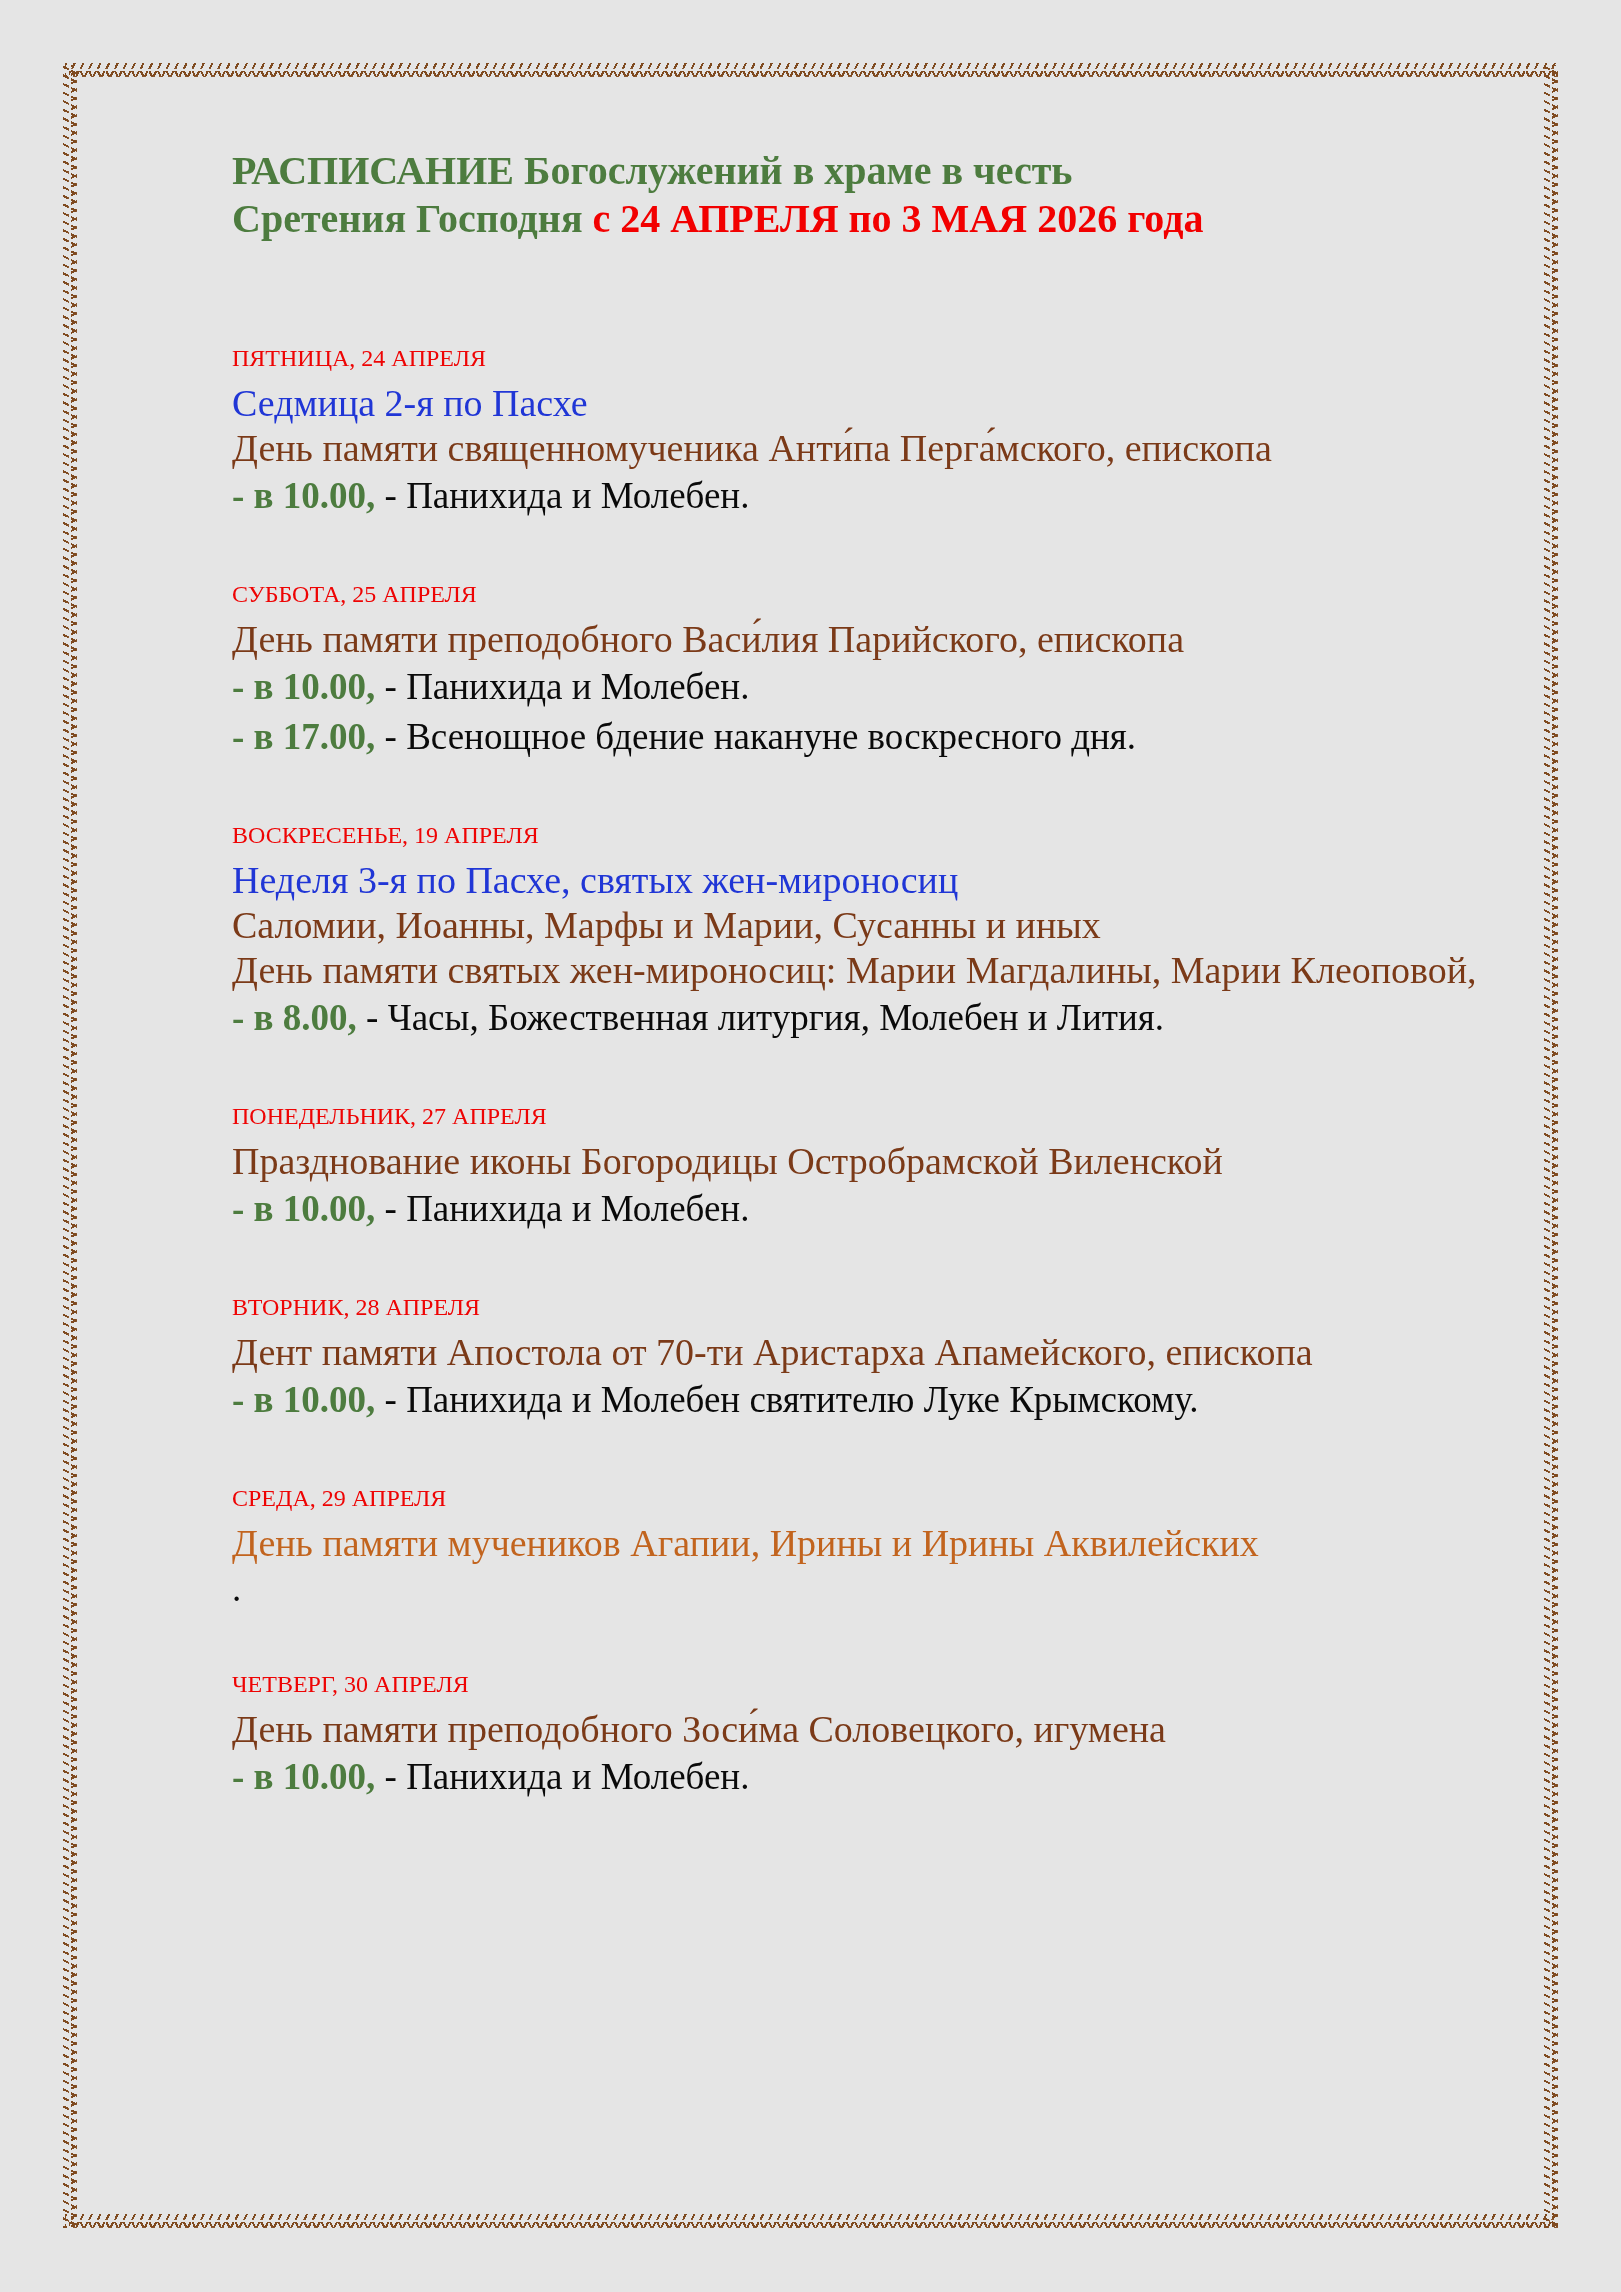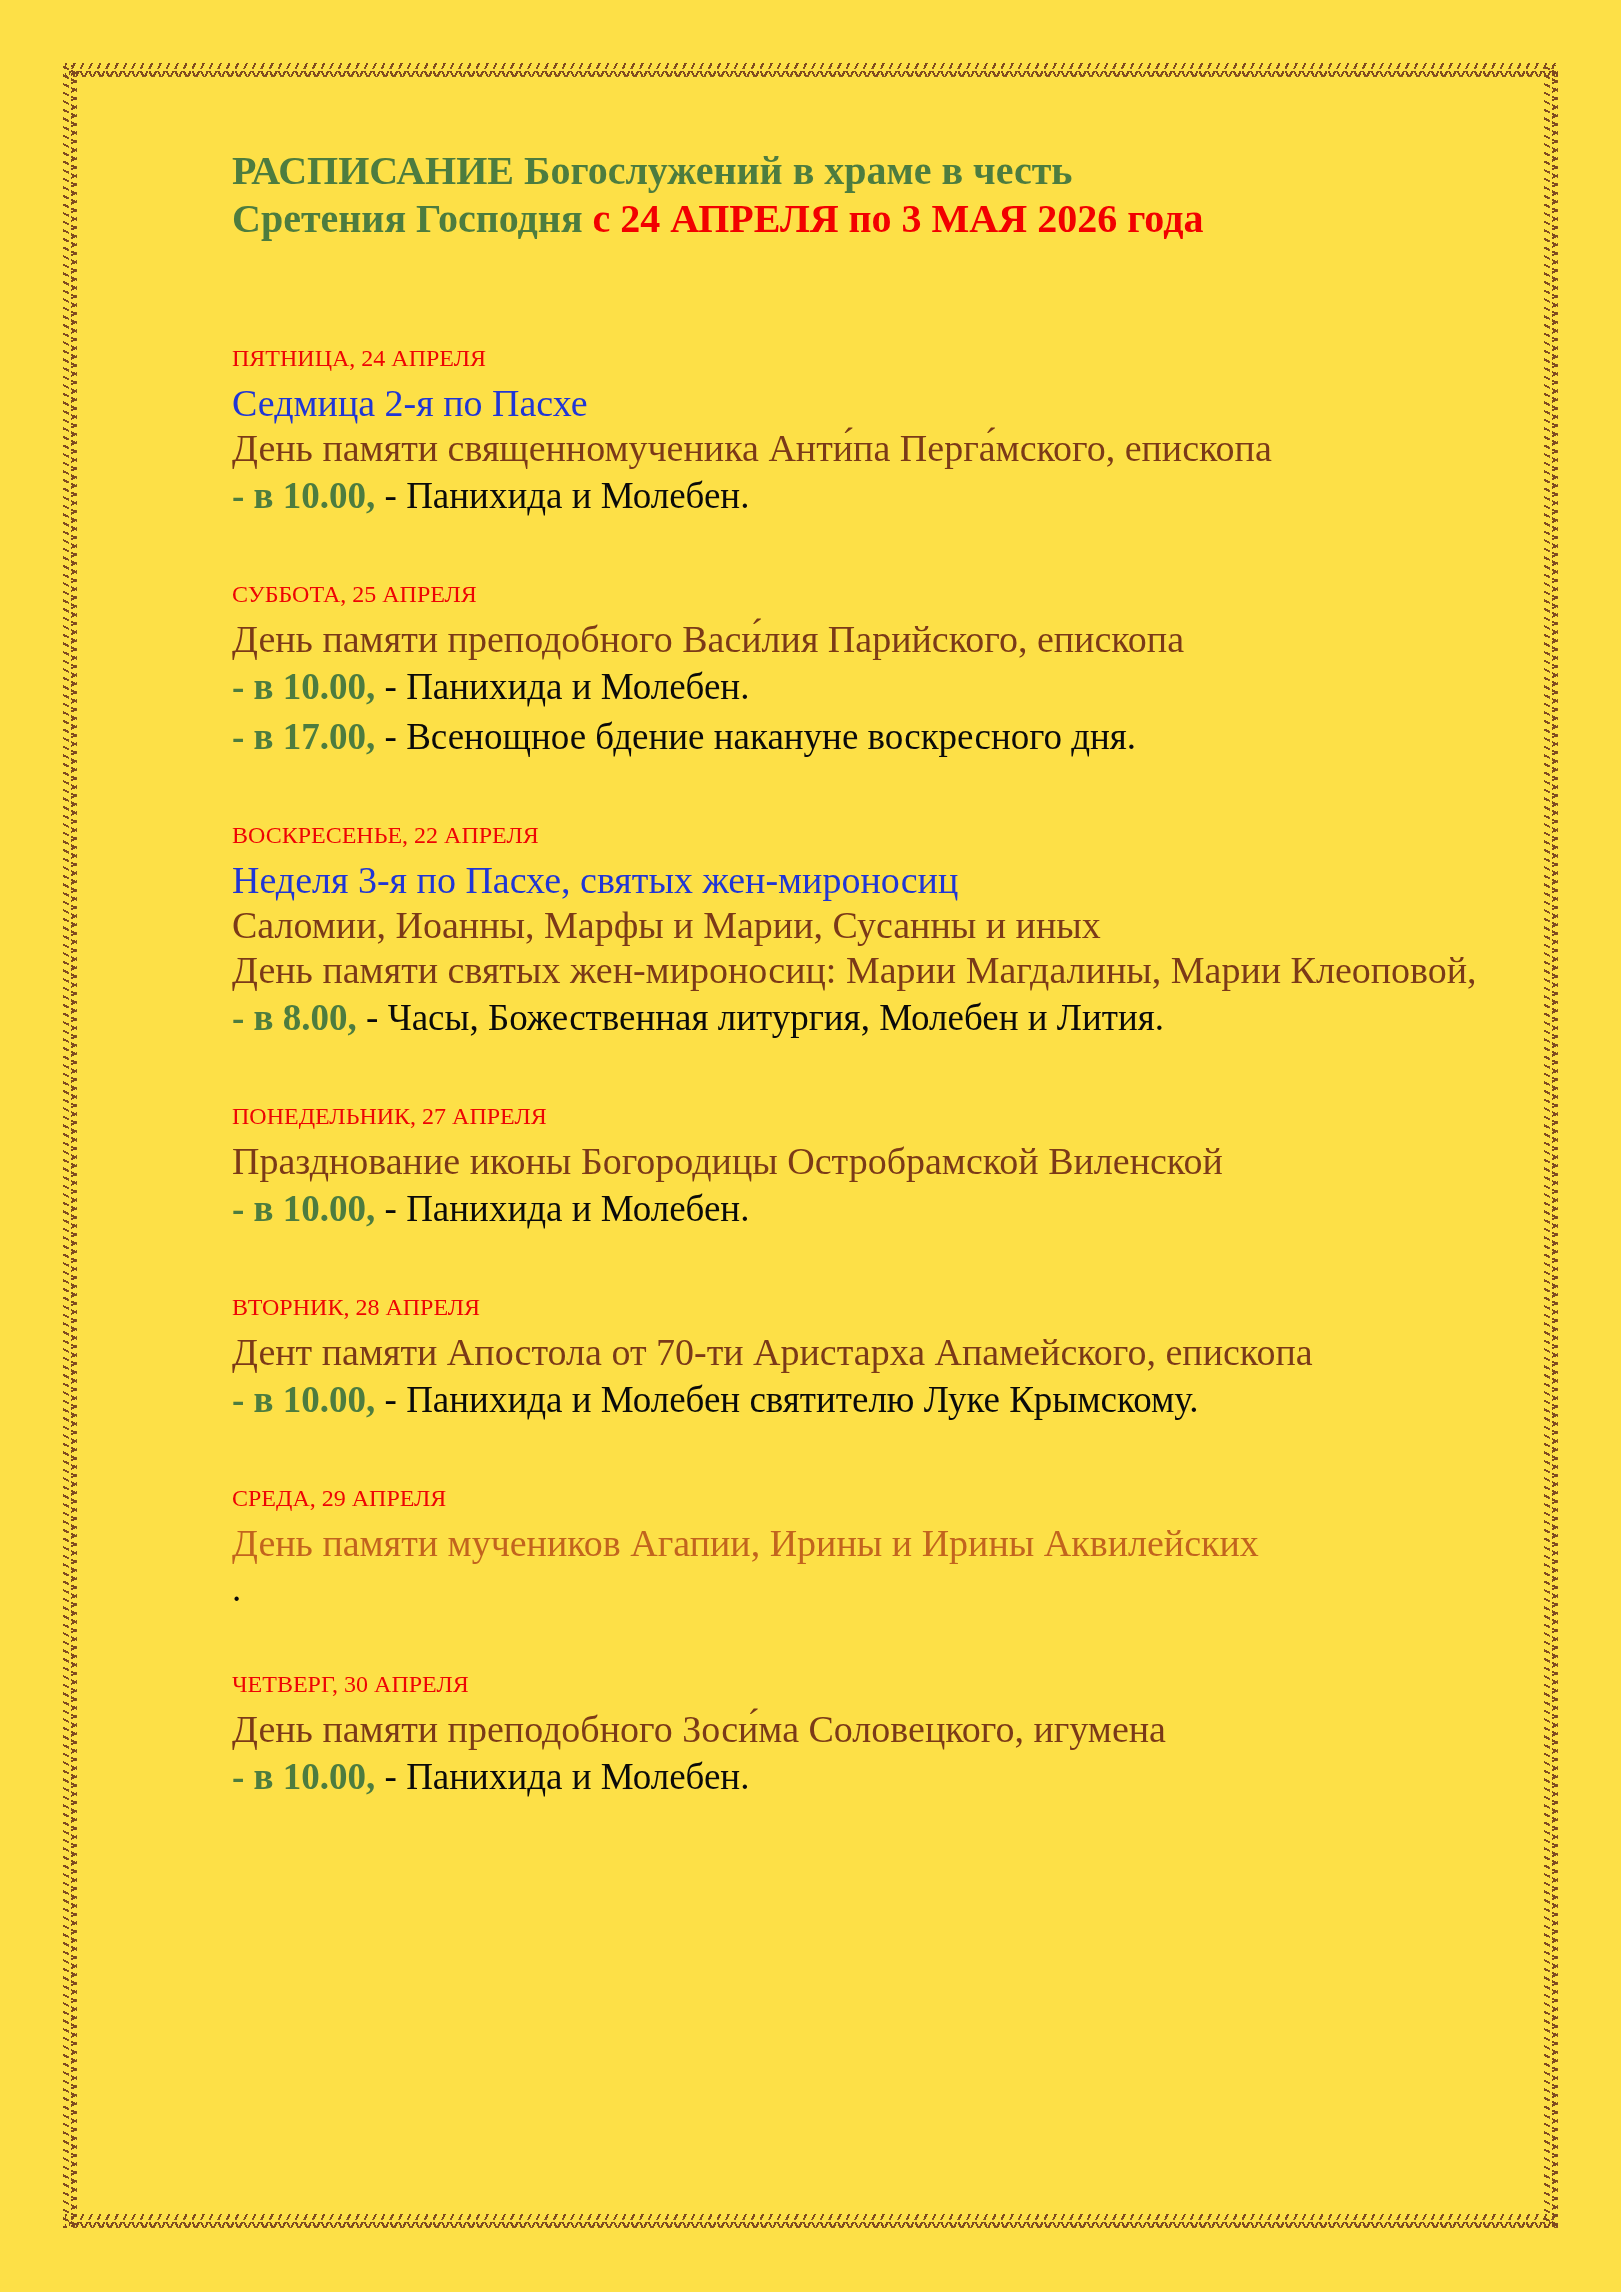--- a/index.html
+++ b/index.html
@@ -4,21 +4,21 @@
 <style>
   html, body {
     margin: 0;
     padding: 0;
     background: #fcf2cd;
   }
   .page {
     position: relative;
     width: 1621px;
     height: 2293px;
-    background: #fde047;
+    background: #e5e5e5;
     font-family: "Liberation Serif", "DejaVu Serif", serif;
     color: #0a0a0a;
     overflow: hidden;
   }
 
   
   .frame { position: absolute; pointer-events: none; }
   .frame-top    { left: 65px; right: 63px; top: 63px;    height: 13.7px; }
   .frame-bottom { left: 65px; right: 63px; bottom: 65px; height: 13.7px; }
   .frame-left   { top: 65px;  bottom: 65px; left: 63px;  width: 13.7px; }
@@ -124,21 +124,21 @@
     <section class="day">
       <h2 class="day-heading">СУББОТА, 25 АПРЕЛЯ</h2>
       <div class="memorial">День памяти преподобного Васи́лия Парийского, епископа</div>
       <div class="services">
         <div class="service-line"><span class="service-time">- в 10.00,</span><span class="service-text"> - Панихида и Молебен.</span></div>
         <div class="service-line"><span class="service-time">- в 17.00,</span><span class="service-text"> - Всенощное бдение накануне воскресного дня.</span></div>
       </div>
     </section>
 
     <section class="day">
-      <h2 class="day-heading">ВОСКРЕСЕНЬЕ, 22 АПРЕЛЯ</h2>
+      <h2 class="day-heading">ВОСКРЕСЕНЬЕ, 19 АПРЕЛЯ</h2>
       <div class="week-label">Неделя 3-я по Пасхе, святых жен-мироносиц</div>
       <div class="memorial">Саломии, Иоанны, Марфы и Марии, Сусанны и иных</div>
       <div class="memorial">День памяти святых жен-мироносиц: Марии Магдалины, Марии Клеоповой,</div>
       <div class="services">
         <div class="service-line"><span class="service-time">- в 8.00,</span><span class="service-text"> - Часы, Божественная литургия, Молебен и Лития.</span></div>
       </div>
     </section>
 
     <section class="day">
       <h2 class="day-heading">ПОНЕДЕЛЬНИК, 27 АПРЕЛЯ</h2>

